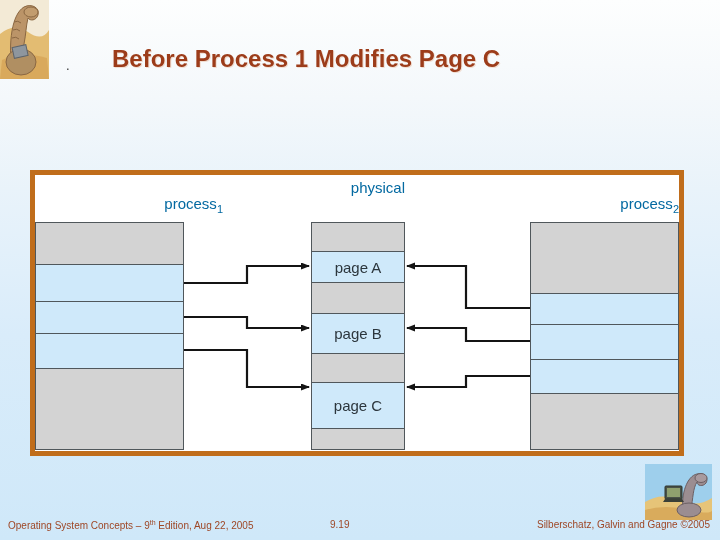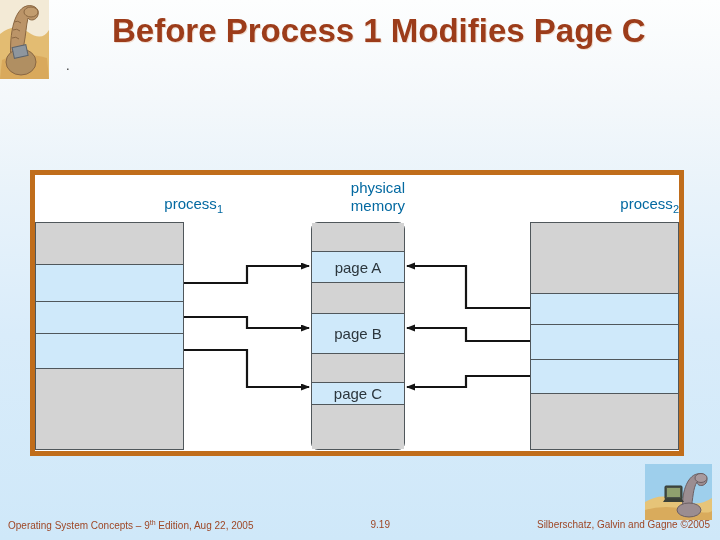--- a/index.html
+++ b/index.html
@@ -9,22 +9,22 @@
   .slide {
     position: relative; width: 720px; height: 540px;
     background: linear-gradient(180deg, #fdfefe 0%, #f4f8fb 18%, #e9f3fa 35%, #d9ecfa 62%, #cfe8f9 100%);
     overflow: hidden;
   }
 
   .logo-top-left { position: absolute; left: 0; top: 0; width: 49px; height: 79px; }
   .logo-bottom-right { position: absolute; left: 645px; top: 464px; width: 67px; height: 56px; }
 
   .slide-title {
-    position: absolute; left: 112px; top: 12px; width: 590px;
-    font-size: 33px; font-weight: bold; color: #9c3c1a;
+    position: absolute; left: 112px; top: 45px; width: 590px;
+    font-size: 24px; font-weight: bold; color: #9c3c1a;
     text-shadow: 1px 1px 0 #f0ddd1;
     letter-spacing: 0px; white-space: nowrap;
   }
   .stray-dot { position: absolute; left: 66px; top: 58px; font-size: 13px; color: #333; }
 
   .diagram-box {
     position: absolute; left: 30px; top: 170px; width: 654px; height: 286px;
     background: #ffffff; border: 5px solid #c06d1b;
   }
   .diagram-inner { position: relative; width: 644px; height: 276px; }
@@ -33,36 +33,36 @@
     position: absolute; text-align: right; color: #0369a1;
     font-size: 15px; line-height: 18px;
   }
   .col-label sub { font-size: 11px; }
   #label-p1 { left: 0; top: 20px; width: 149px; margin-left: 39px; }
   #label-pm { left: 276px; top: 4px; width: 94px; }
   #label-p2 { left: 495px; top: 20px; width: 149px; }
 
   .mem-column { position: absolute; top: 47px; height: 228px; border: 1px solid #50575b; display: flex; flex-direction: column; }
   #col-process1 { left: 0; width: 149px; }
-  #col-physical { left: 276px; width: 94px; border-radius: 7px; }
+  #col-physical { left: 276px; width: 94px; }
   #col-process2 { left: 495px; width: 149px; }
 
   .cell { width: 100%; border-bottom: 1px solid #50575b; display: flex; align-items: center; justify-content: center; }
   .cell:last-child { border-bottom: none; flex: 1; }
   .cell.gray { background: #d3d3d3; }
   .cell.blue { background: #cfe9fa; }
   .cell .page-label { font-size: 15px; color: #2c363d; }
 
   .arrow-layer { position: absolute; left: 0; top: 0; width: 644px; height: 276px; pointer-events: none; }
   .arrow-layer polyline { fill: none; stroke: #141414; stroke-width: 2.2; }
 
   .footer { position: absolute; left: 0; top: 517px; width: 720px; height: 18px; font-size: 10px; color: #9e4726; }
   .footer-course { position: absolute; left: 8px; top: 2px; }
   .footer-course sup { font-size: 7px; }
-  .footer-page { position: absolute; left: 330px; top: 2px; width: 60px; text-align: right; }
+  .footer-page { position: absolute; left: 330px; top: 2px; width: 60px; text-align: left; }
   .footer-credits { position: absolute; right: 10px; top: 2px; }
 </style>
 </head>
 <body>
 
 <div class="slide">
 
   <svg class="logo-top-left" viewBox="0 0 49 79">
     <rect x="0" y="0" width="49" height="79" fill="#f3ead6"></rect>
     <path d="M0 34 Q14 22 28 32 T49 30 L49 79 L0 79 Z" fill="#e3bc72"></path>
@@ -78,21 +78,20 @@
   <div class="stray-dot">.</div>
 
   <div class="diagram-box">
     <div class="diagram-inner">
 
       <div class="col-label" id="label-p1">
         <span>process</span><sub>1</sub>
       </div>
       <div class="col-label" id="label-pm">
         <div>physical</div>
-        <div>memory</div>
       </div>
       <div class="col-label" id="label-p2">
         <span>process</span><sub>2</sub>
       </div>
 
       <div class="mem-column" id="col-process1">
         <div class="cell gray" style="height:42px"></div>
         <div class="cell blue" style="height:37px"></div>
         <div class="cell blue" style="height:32px"></div>
         <div class="cell blue" style="height:35px"></div>
@@ -102,21 +101,21 @@
       <div class="mem-column" id="col-physical">
         <div class="cell gray" style="height:29px"></div>
         <div class="cell blue" style="height:31px">
           <span class="page-label">page A</span>
         </div>
         <div class="cell gray" style="height:31px"></div>
         <div class="cell blue" style="height:40px">
           <span class="page-label">page B</span>
         </div>
         <div class="cell gray" style="height:29px"></div>
-        <div class="cell blue" style="height:22px">
+        <div class="cell blue" style="height:46px">
           <span class="page-label">page C</span>
         </div>
         <div class="cell gray"></div>
       </div>
 
       <div class="mem-column" id="col-process2">
         <div class="cell gray" style="height:71px"></div>
         <div class="cell blue" style="height:31px"></div>
         <div class="cell blue" style="height:35px"></div>
         <div class="cell blue" style="height:34px"></div>

